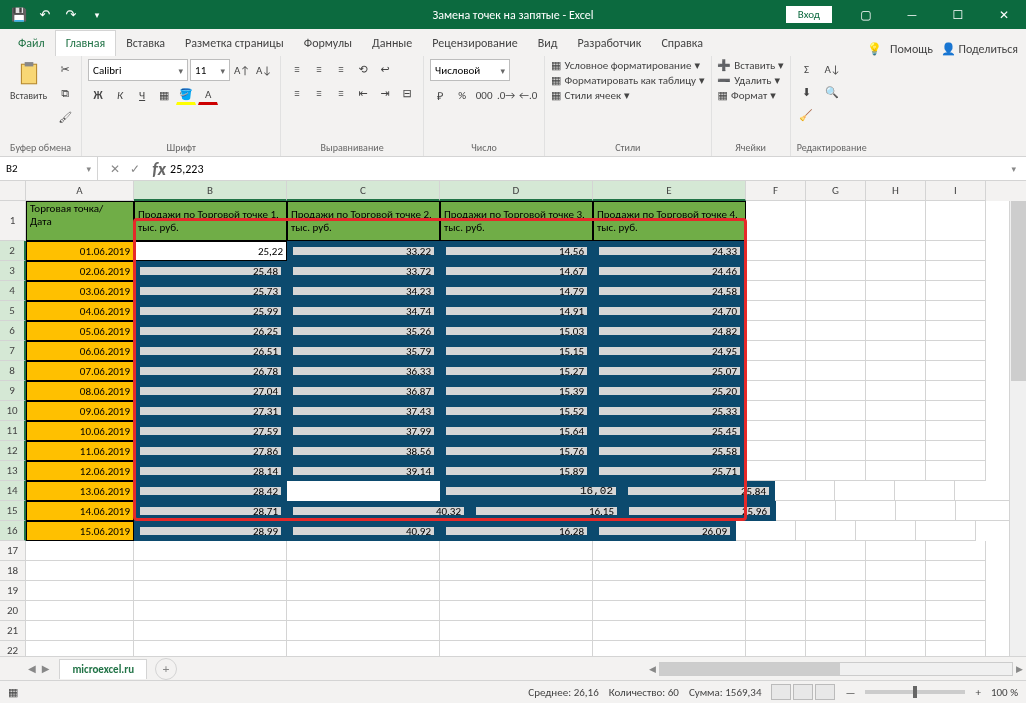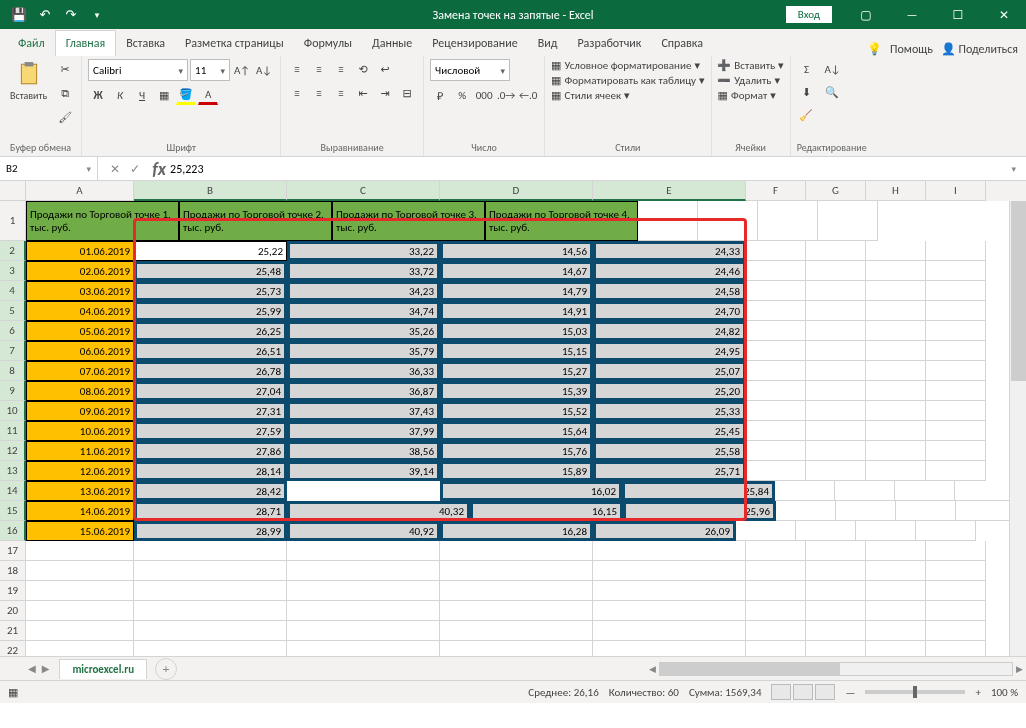--- a/index.html
+++ b/index.html
@@ -41,21 +41,21 @@
 .colh.sel { background: #d5e8d5; border-bottom: 2px solid #217346; }
 .gridbody { display: flex; }
 .rowheaders { display: flex; flex-direction: column; }
 .rowh { width: 26px; height: 20px; border-right: 1px solid #d4d4d4; border-bottom: 1px solid #d4d4d4; background: #f3f2f1; text-align: center; font-size: 11px; color: #444; display: flex; align-items: center; justify-content: center; }
 .rowh.sel { background: #d5e8d5; border-right: 2px solid #217346; }
 .cells { position: relative; }
 .row-cells { display: flex; height: 20px; }
 .cell { border-right: 1px solid #d4d4d4; border-bottom: 1px solid #d4d4d4; padding: 0 3px; font-size: 11px; display: flex; align-items: center; overflow: hidden; white-space: nowrap; }
 .cell.hdr-green { background: #70ad47; color: #000; border: 1px solid #000; }
 .cell.hdr-orange { background: #ffc000; border: 1px solid #000; justify-content: flex-end; font-family: Calibri; }
-.cell.selrange { background: #d6d6d6; border: 3px solid #0c4a6e; justify-content: flex-end; font-family: Calibri; }
+.cell.selrange { background: #d6d6d6; border: 6px solid #0c4a6e; justify-content: flex-end; font-family: Calibri; }
 .cell.active { background: #fff; border: 1px solid #000; justify-content: flex-end; }
 .hlbox { position: absolute; border: 3px solid #e62929; border-radius: 4px; pointer-events: none; }
 .sheet-tabs { height: 24px; border-top: 1px solid #d4d4d4; background: #f3f2f1; display: flex; align-items: center; padding-left: 28px; }
 .sheet-nav { display: flex; gap: 6px; color: #888; font-size: 10px; padding-right: 10px; }
 .sheet-tab { background: #fff; border: 1px solid #d4d4d4; border-bottom: none; padding: 3px 12px; font-size: 11px; font-weight: bold; color: #217346; cursor: pointer; }
 .add-sheet { width: 22px; height: 22px; border: 1px solid #d4d4d4; border-radius: 50%; margin-left: 8px; display: flex; align-items: center; justify-content: center; color: #888; cursor: pointer; font-size: 13px; }
 .hscroll { margin-left: auto; width: 380px; height: 16px; display: flex; align-items: center; }
 .hscroll-track { flex: 1; height: 14px; border: 1px solid #ccc; background: #f0f0f0; position: relative; }
 .hscroll-thumb { position: absolute; left: 0; width: 180px; height: 12px; background: #cdcdcd; }
 .statusbar { height: 23px; background: #f3f2f1; border-top: 1px solid #d4d4d4; display: flex; align-items: center; font-size: 11px; color: #444; padding: 0 8px; }
@@ -258,20 +258,21 @@
         <div class="rowh sel">16</div>
         <div class="rowh">17</div>
         <div class="rowh">18</div>
         <div class="rowh">19</div>
         <div class="rowh">20</div>
         <div class="rowh">21</div>
         <div class="rowh">22</div>
       </div>
     <div class="cells" id="cells">
         <div class="row-cells" style="height: 40px;">
+          <div class="cell hdr-green" style="width: 108px; flex-direction: column; align-items: flex-start;">Торговая точка/<br>Дата</div>
           <div class="cell hdr-green" style="width: 153px; white-space: normal;">Продажи по Торговой точке 1, тыс. руб.</div>
           <div class="cell hdr-green" style="width: 153px; white-space: normal;">Продажи по Торговой точке 2, тыс. руб.</div>
           <div class="cell hdr-green" style="width: 153px; white-space: normal;">Продажи по Торговой точке 3, тыс. руб.</div>
           <div class="cell hdr-green" style="width: 153px; white-space: normal;">Продажи по Торговой точке 4, тыс. руб.</div>
           <div class="cell" style="width: 60px;"></div>
           <div class="cell" style="width: 60px;"></div>
           <div class="cell" style="width: 60px;"></div>
           <div class="cell" style="width: 60px;"></div>
         </div>
         <div class="row-cells">
@@ -403,21 +404,21 @@
           <div class="cell selrange" style="width: 153px;">25,71</div>
           <div class="cell" style="width: 60px;"></div>
           <div class="cell" style="width: 60px;"></div>
           <div class="cell" style="width: 60px;"></div>
           <div class="cell" style="width: 60px;"></div>
         </div>
         <div class="row-cells">
           <div class="cell hdr-orange" style="width: 108px;">13.06.2019</div>
           <div class="cell selrange" style="width: 153px;">28,42</div>
           <div class="cell selrange" style="width: 153px; margin-top: 35px;">39,72</div>
-          <div class="cell selrange" style="width: 182px;">16,02</div>
+          <div class="cell selrange" style="width: 182px; font-family: Liberation Mono, monospace;">16,02</div>
           <div class="cell selrange" style="width: 153px;">25,84</div>
           <div class="cell" style="width: 60px;"></div>
           <div class="cell" style="width: 60px;"></div>
           <div class="cell" style="width: 60px;"></div>
           <div class="cell" style="width: 60px;"></div>
         </div>
         <div class="row-cells">
           <div class="cell hdr-orange" style="width: 108px;">14.06.2019</div>
           <div class="cell selrange" style="width: 153px;">28,71</div>
           <div class="cell selrange" style="width: 183px;">40,32</div>

